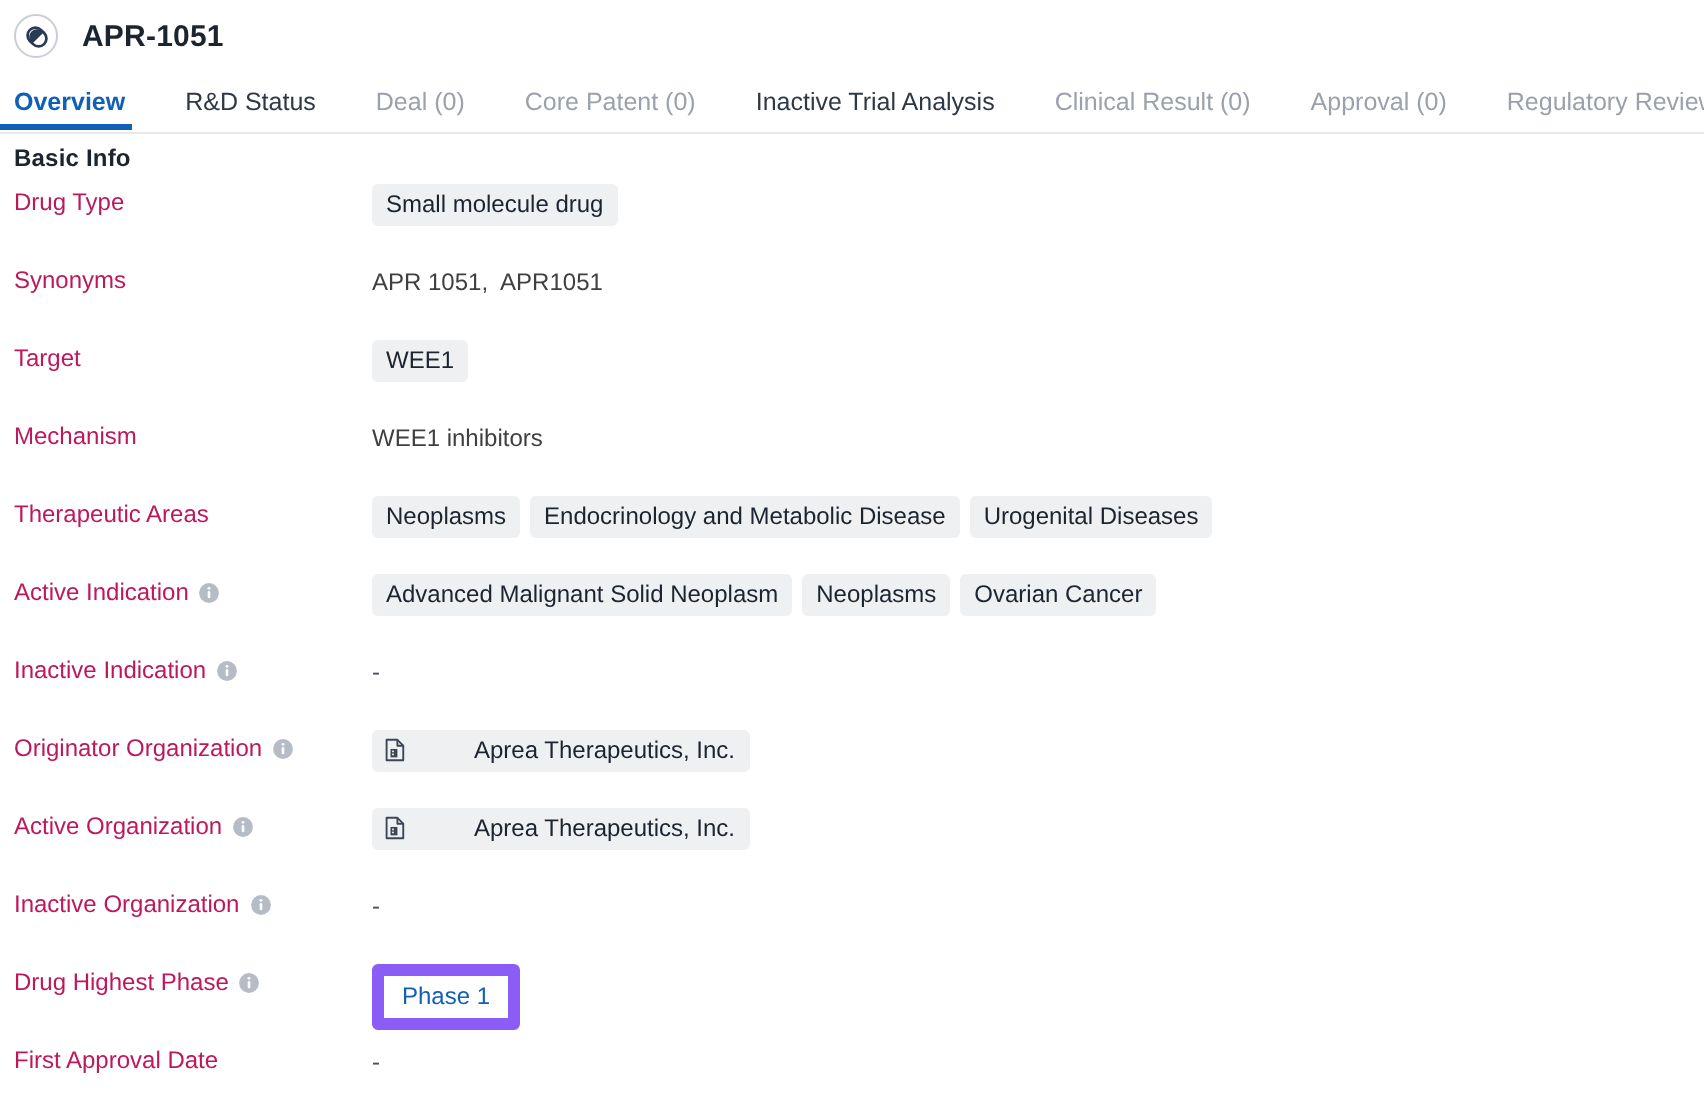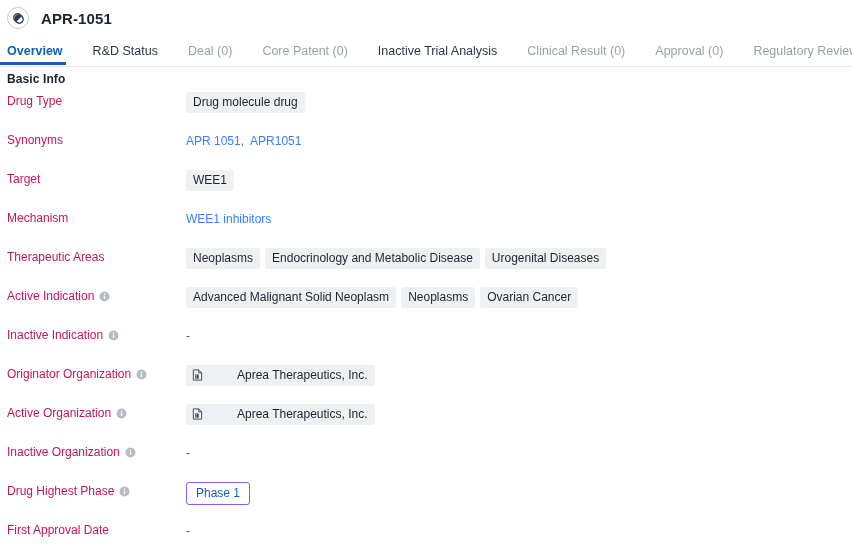--- a/index.html
+++ b/index.html
@@ -109,21 +109,21 @@
     flex: 1 1 auto;
     display: flex;
     flex-wrap: wrap;
     align-items: center;
     gap: 5px;
     min-height: 20px;
     padding-top: 1px;
   }
   .plain-value {
     font-size: 12px;
-    color: #3b82f6;
+    color: #404040;
     line-height: 18px;
     white-space: pre;
   }
   .dash-value {
     font-size: 12px;
     color: #454f5c;
     line-height: 18px;
   }
 
   
@@ -136,21 +136,21 @@
     line-height: 14px;
     white-space: nowrap;
     display: inline-flex;
     align-items: center;
     cursor: default;
   }
   .chip.org { padding-left: 6px; gap: 28px; }
   .chip.org .org-icon { margin-right: 6px; display: inline-flex; }
 
   .phase-badge {
-    border: 1px solid #8b5cf6;
+    border: 6px solid #8b5cf6;
     border-radius: 3px;
     color: #1160b7;
     background: #ffffff;
     font-size: 12px;
     line-height: 14px;
     padding: 3px 9px 4px 9px;
     white-space: nowrap;
     display: inline-flex;
     align-items: center;
     cursor: pointer;
@@ -192,21 +192,21 @@
 </div>
 
 <div class="section-title">Basic Info</div>
 
 <div class="fields">
     <div class="field-row">
       <div class="field-label">
         <span>Drug Type</span>
       </div>
       <div class="field-value">
-        <span class="chip">Drug molecule drug</span>
+        <span class="chip">Small molecule drug</span>
       </div>
     </div>
     <div class="field-row">
       <div class="field-label">
         <span>Synonyms</span>
       </div>
       <div class="field-value">
         <span class="plain-value">APR 1051,  APR1051</span>
       </div>
     </div>

